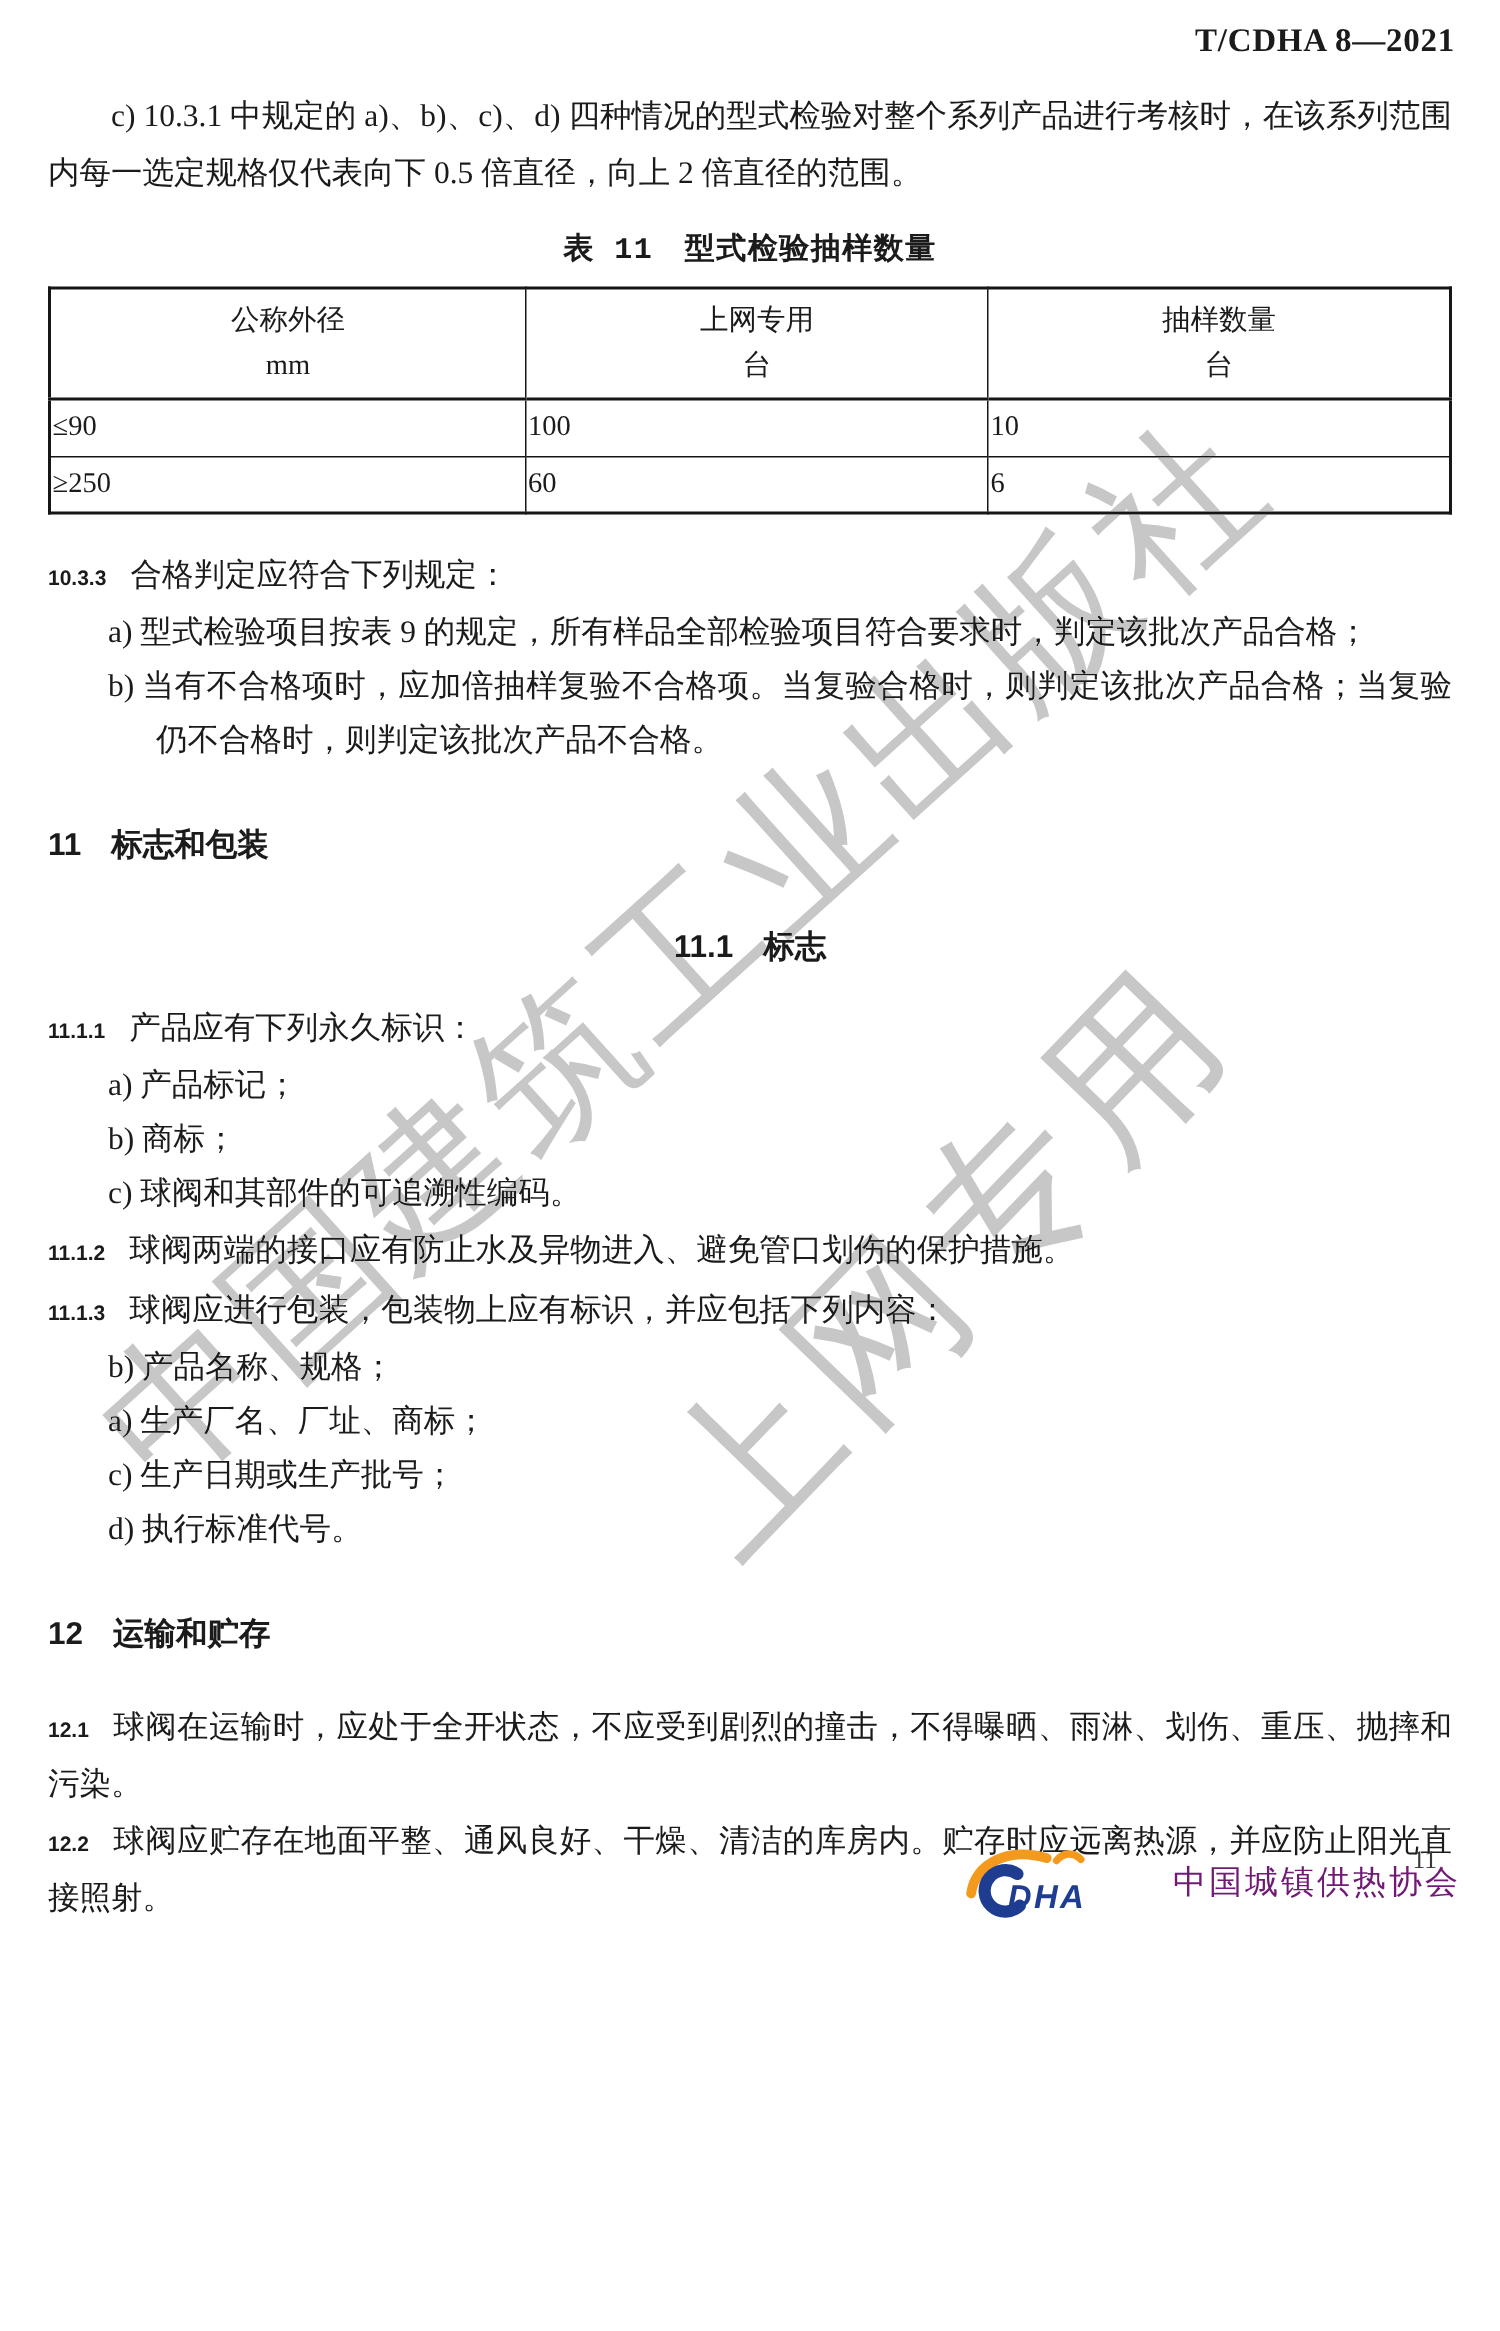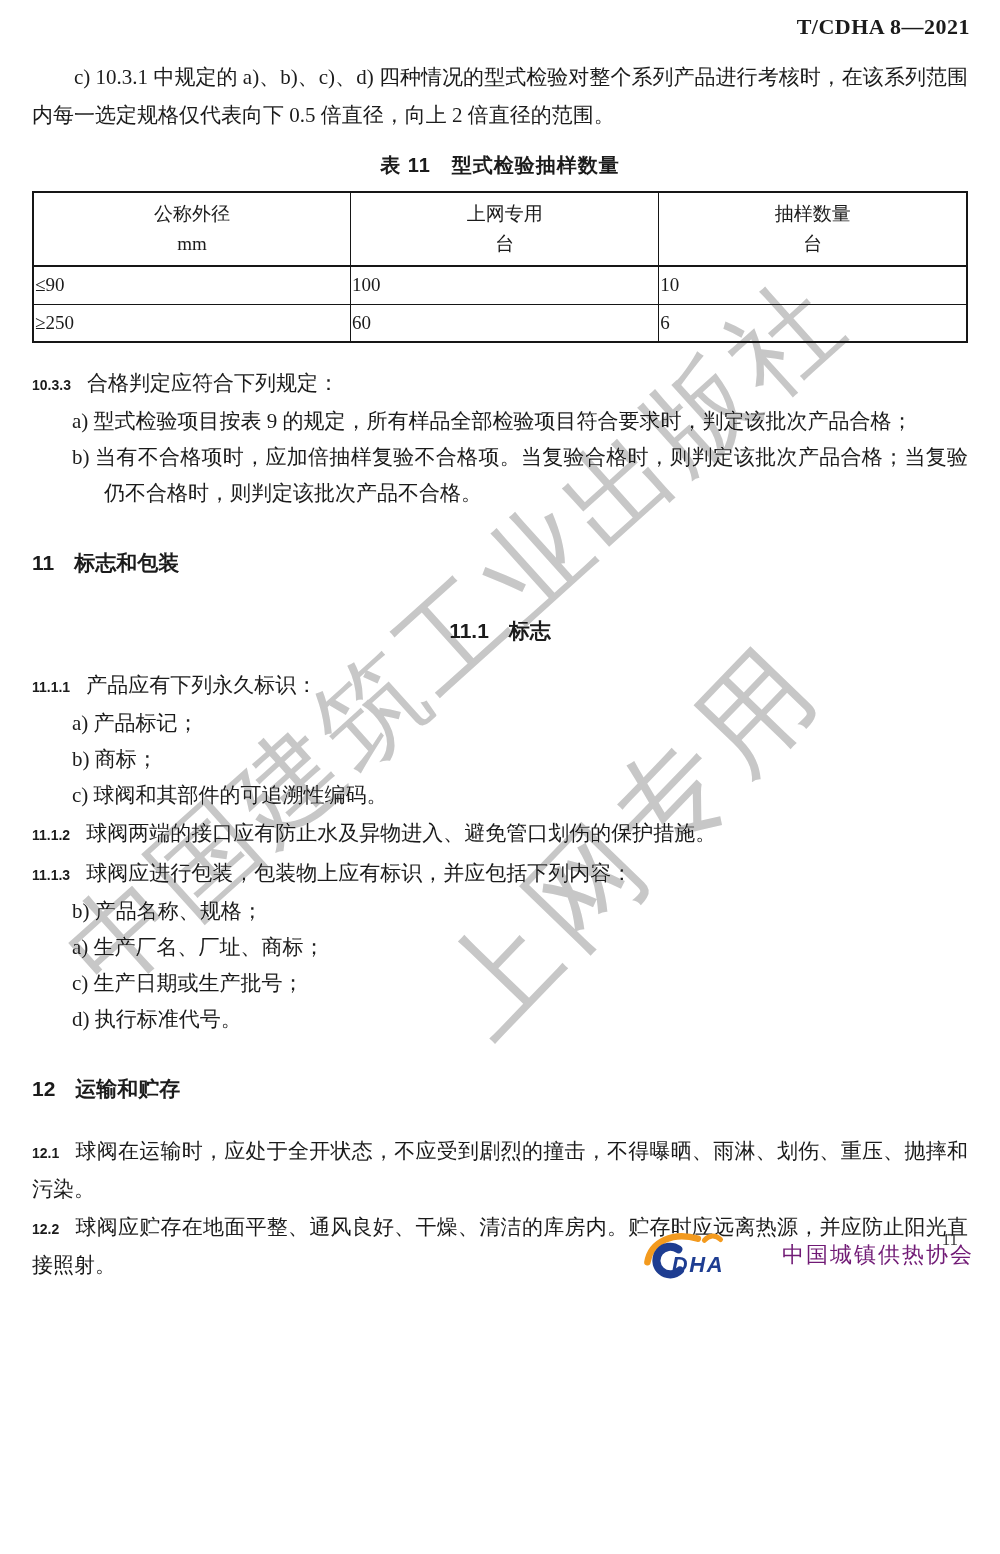--- a/index.html
+++ b/index.html
@@ -28,21 +28,21 @@
     margin: 0 32px;
     font-size: 21px;
     line-height: 38px;
     text-align: justify;
   }
   .para.first-indent { text-indent: 42px; margin-top: 18px; }
 
   .tbl-title {
     margin-top: 18px;
     text-align: center;
-    font-family: Liberation Sans, sans-serif;
+    font-family: Liberation Mono, monospace;
     font-weight: bold;
     font-size: 20px;
     letter-spacing: 1px;
   }
 
   table.sampling {
     width: 936px;
     margin: 12px auto 0 auto;
     border-collapse: collapse;
     border: 2px solid #161616;

